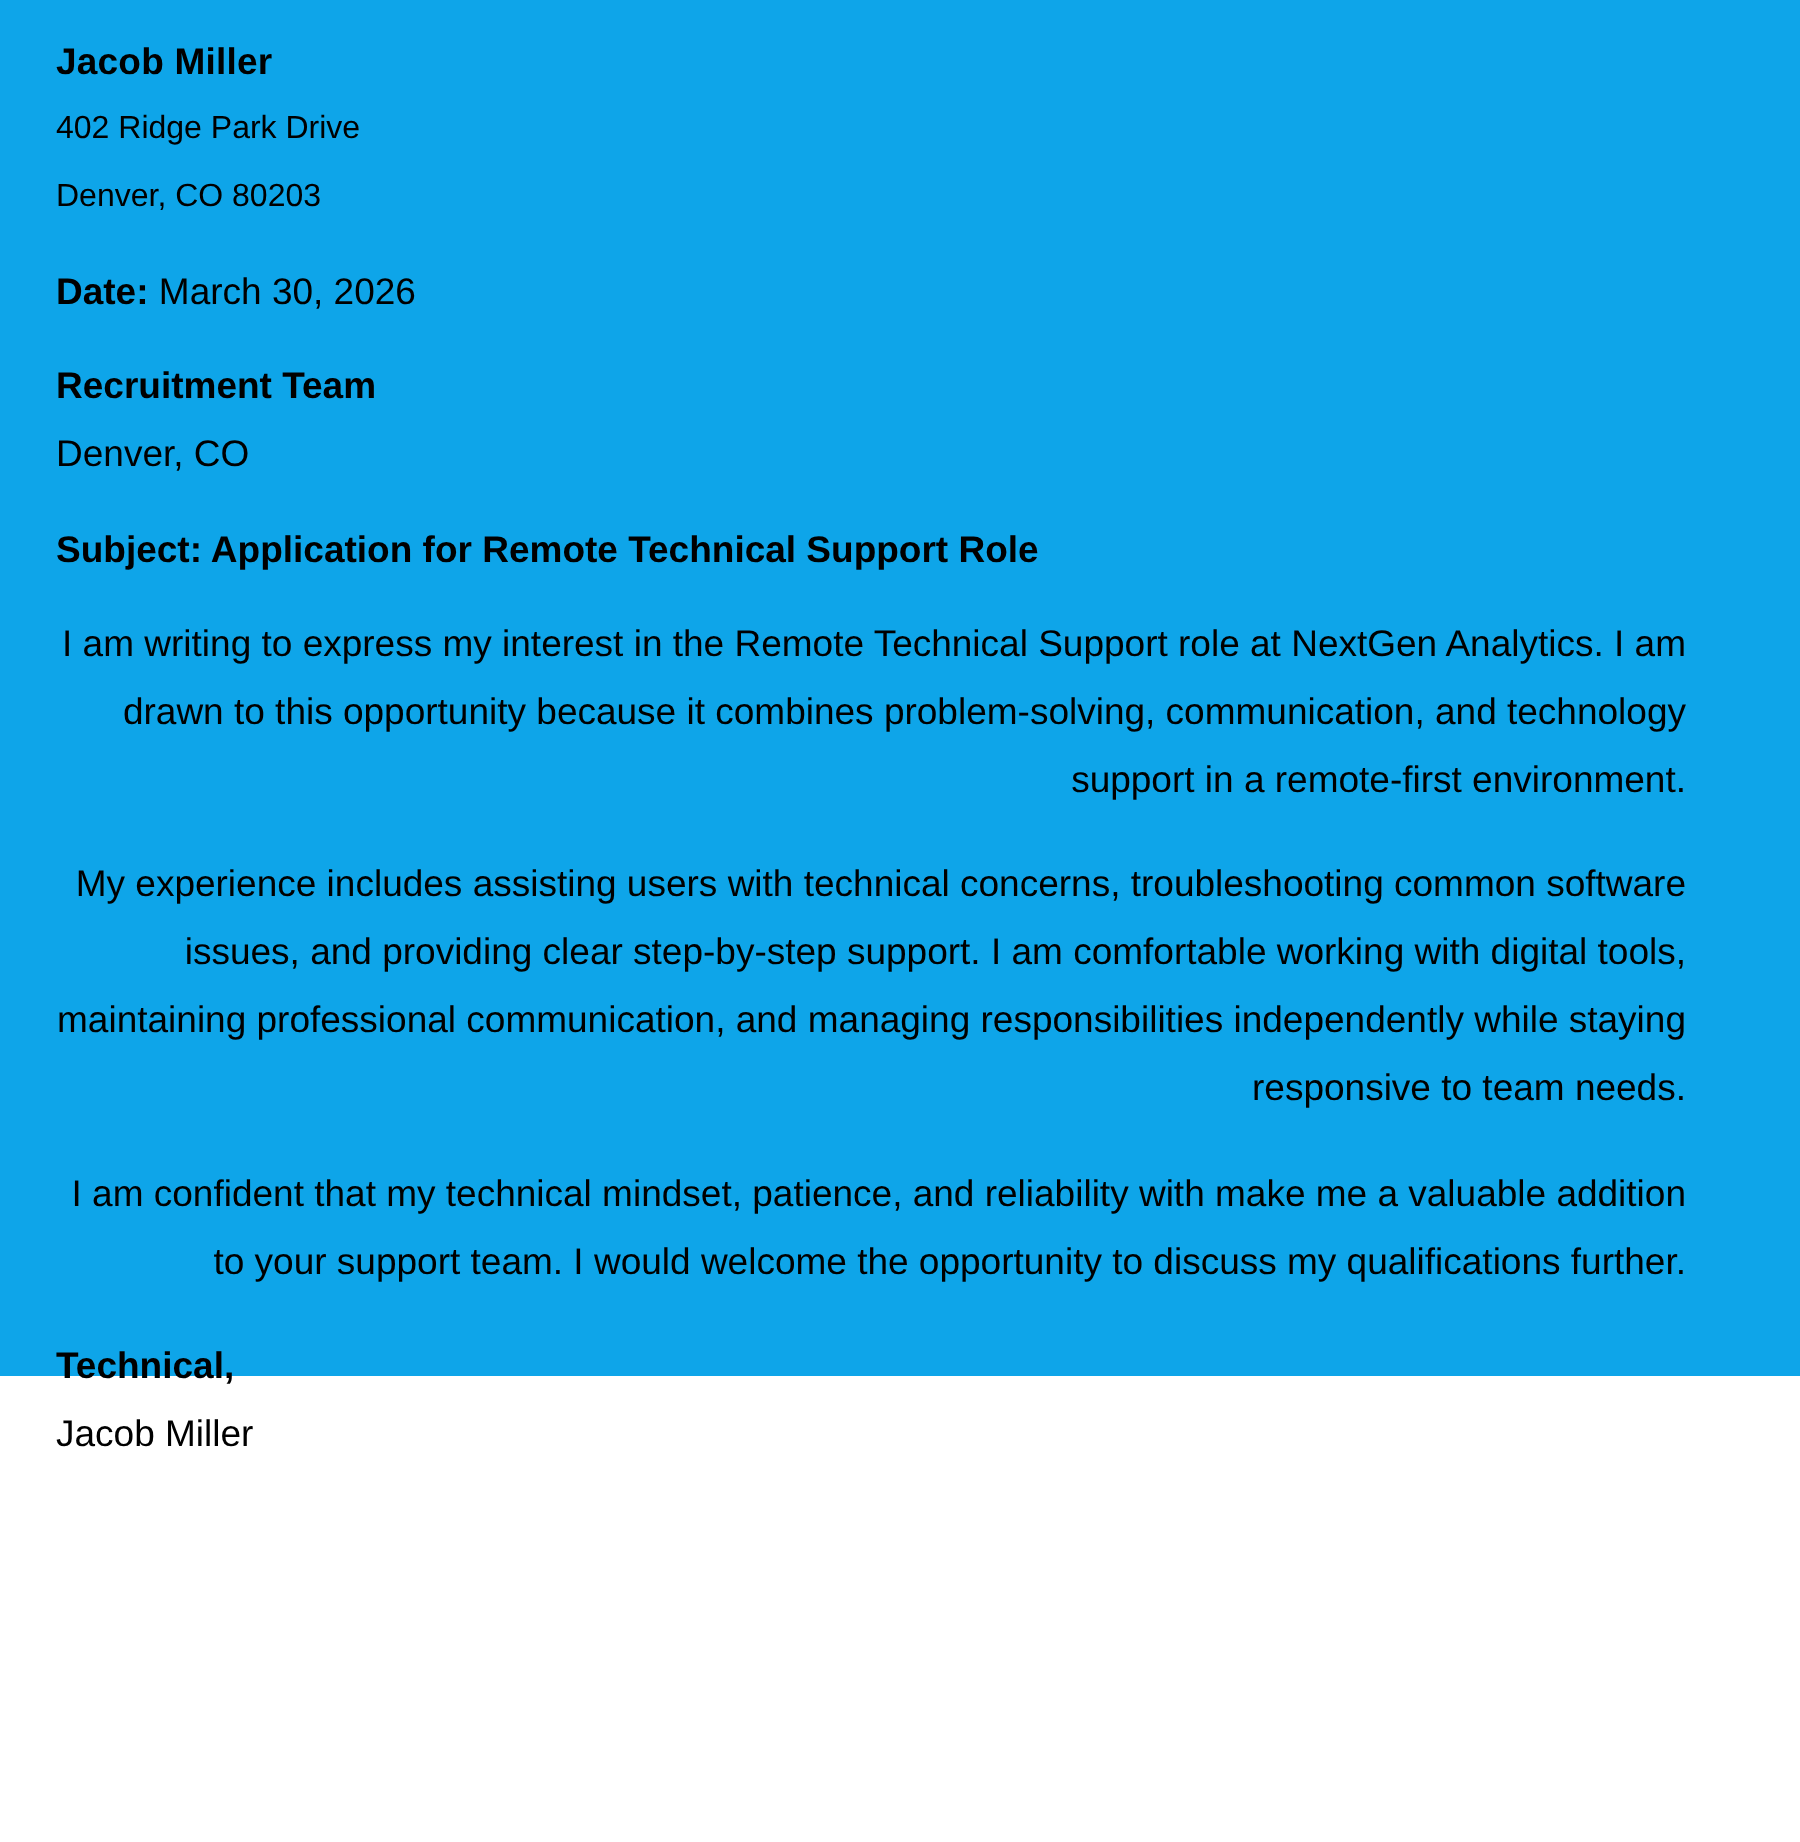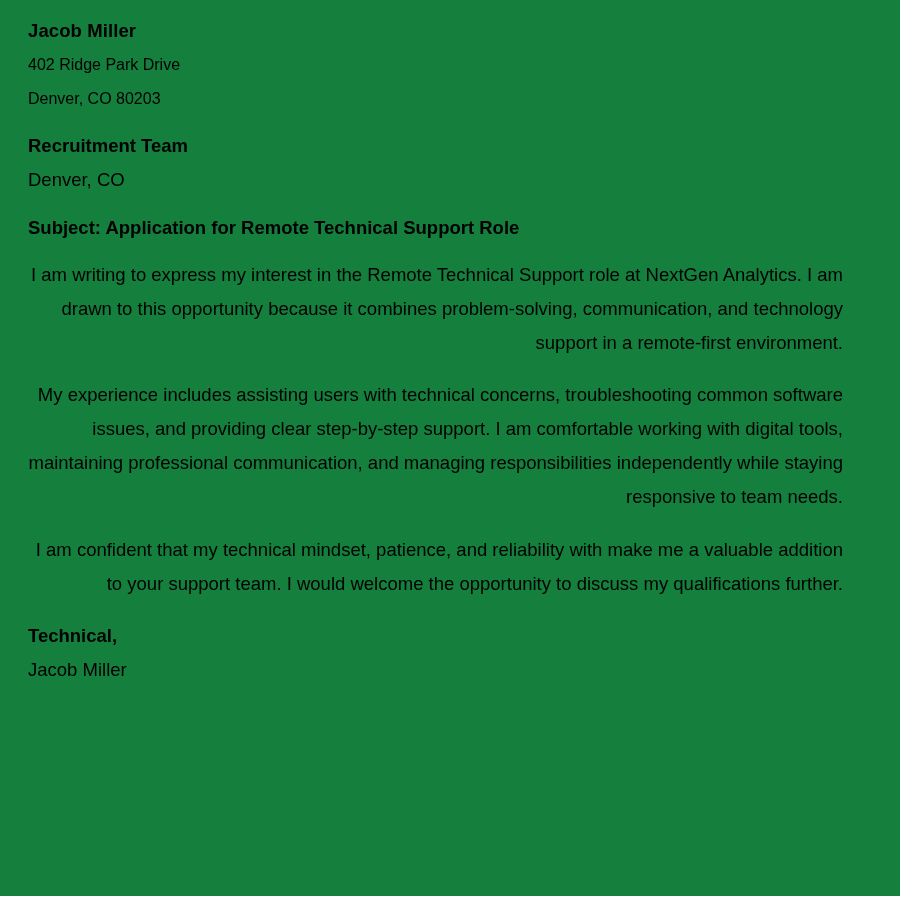--- a/index.html
+++ b/index.html
@@ -10,23 +10,23 @@
   body {
     width: 900px;
     height: 921px;
     font-family: "Liberation Sans", sans-serif;
     color: #000000;
     -webkit-font-smoothing: antialiased;
   }
   .page {
     box-sizing: border-box;
     width: 900px;
-    height: 896px;
+    height: 688px;
     padding: 14px 60px 0 28px;
-    background: #15803d;
+    background: #0ea5e9;
   }
   .letter {
     width: 815px;
   }
 
   
   .sender-name {
     font-size: 18.5px;
     font-weight: bold;
     line-height: 34px;
@@ -110,20 +110,23 @@
 
 <div class="page">
   <div class="letter">
 
     <div class="sender-block">
       <div class="sender-name">Jacob Miller</div>
       <div class="sender-line">402 Ridge Park Drive</div>
       <div class="sender-line">Denver, CO 80203</div>
     </div>
 
+    <div class="date-row">
+      <span class="date-label">Date:</span><span>&nbsp;</span><span class="date-value">March 30, 2026</span>
+    </div>
 
     <div class="recipient">
       <div class="recipient-name">Recruitment Team</div>
       <div class="recipient-line">Denver, CO</div>
     </div>
 
     <div class="subject">Subject: Application for Remote Technical Support Role</div>
 
 
     <p class="body-para">I am writing to express my interest in the Remote Technical Support role at NextGen Analytics. I am drawn to this opportunity because it combines problem-solving, communication, and technology support in a remote-first environment.</p>

